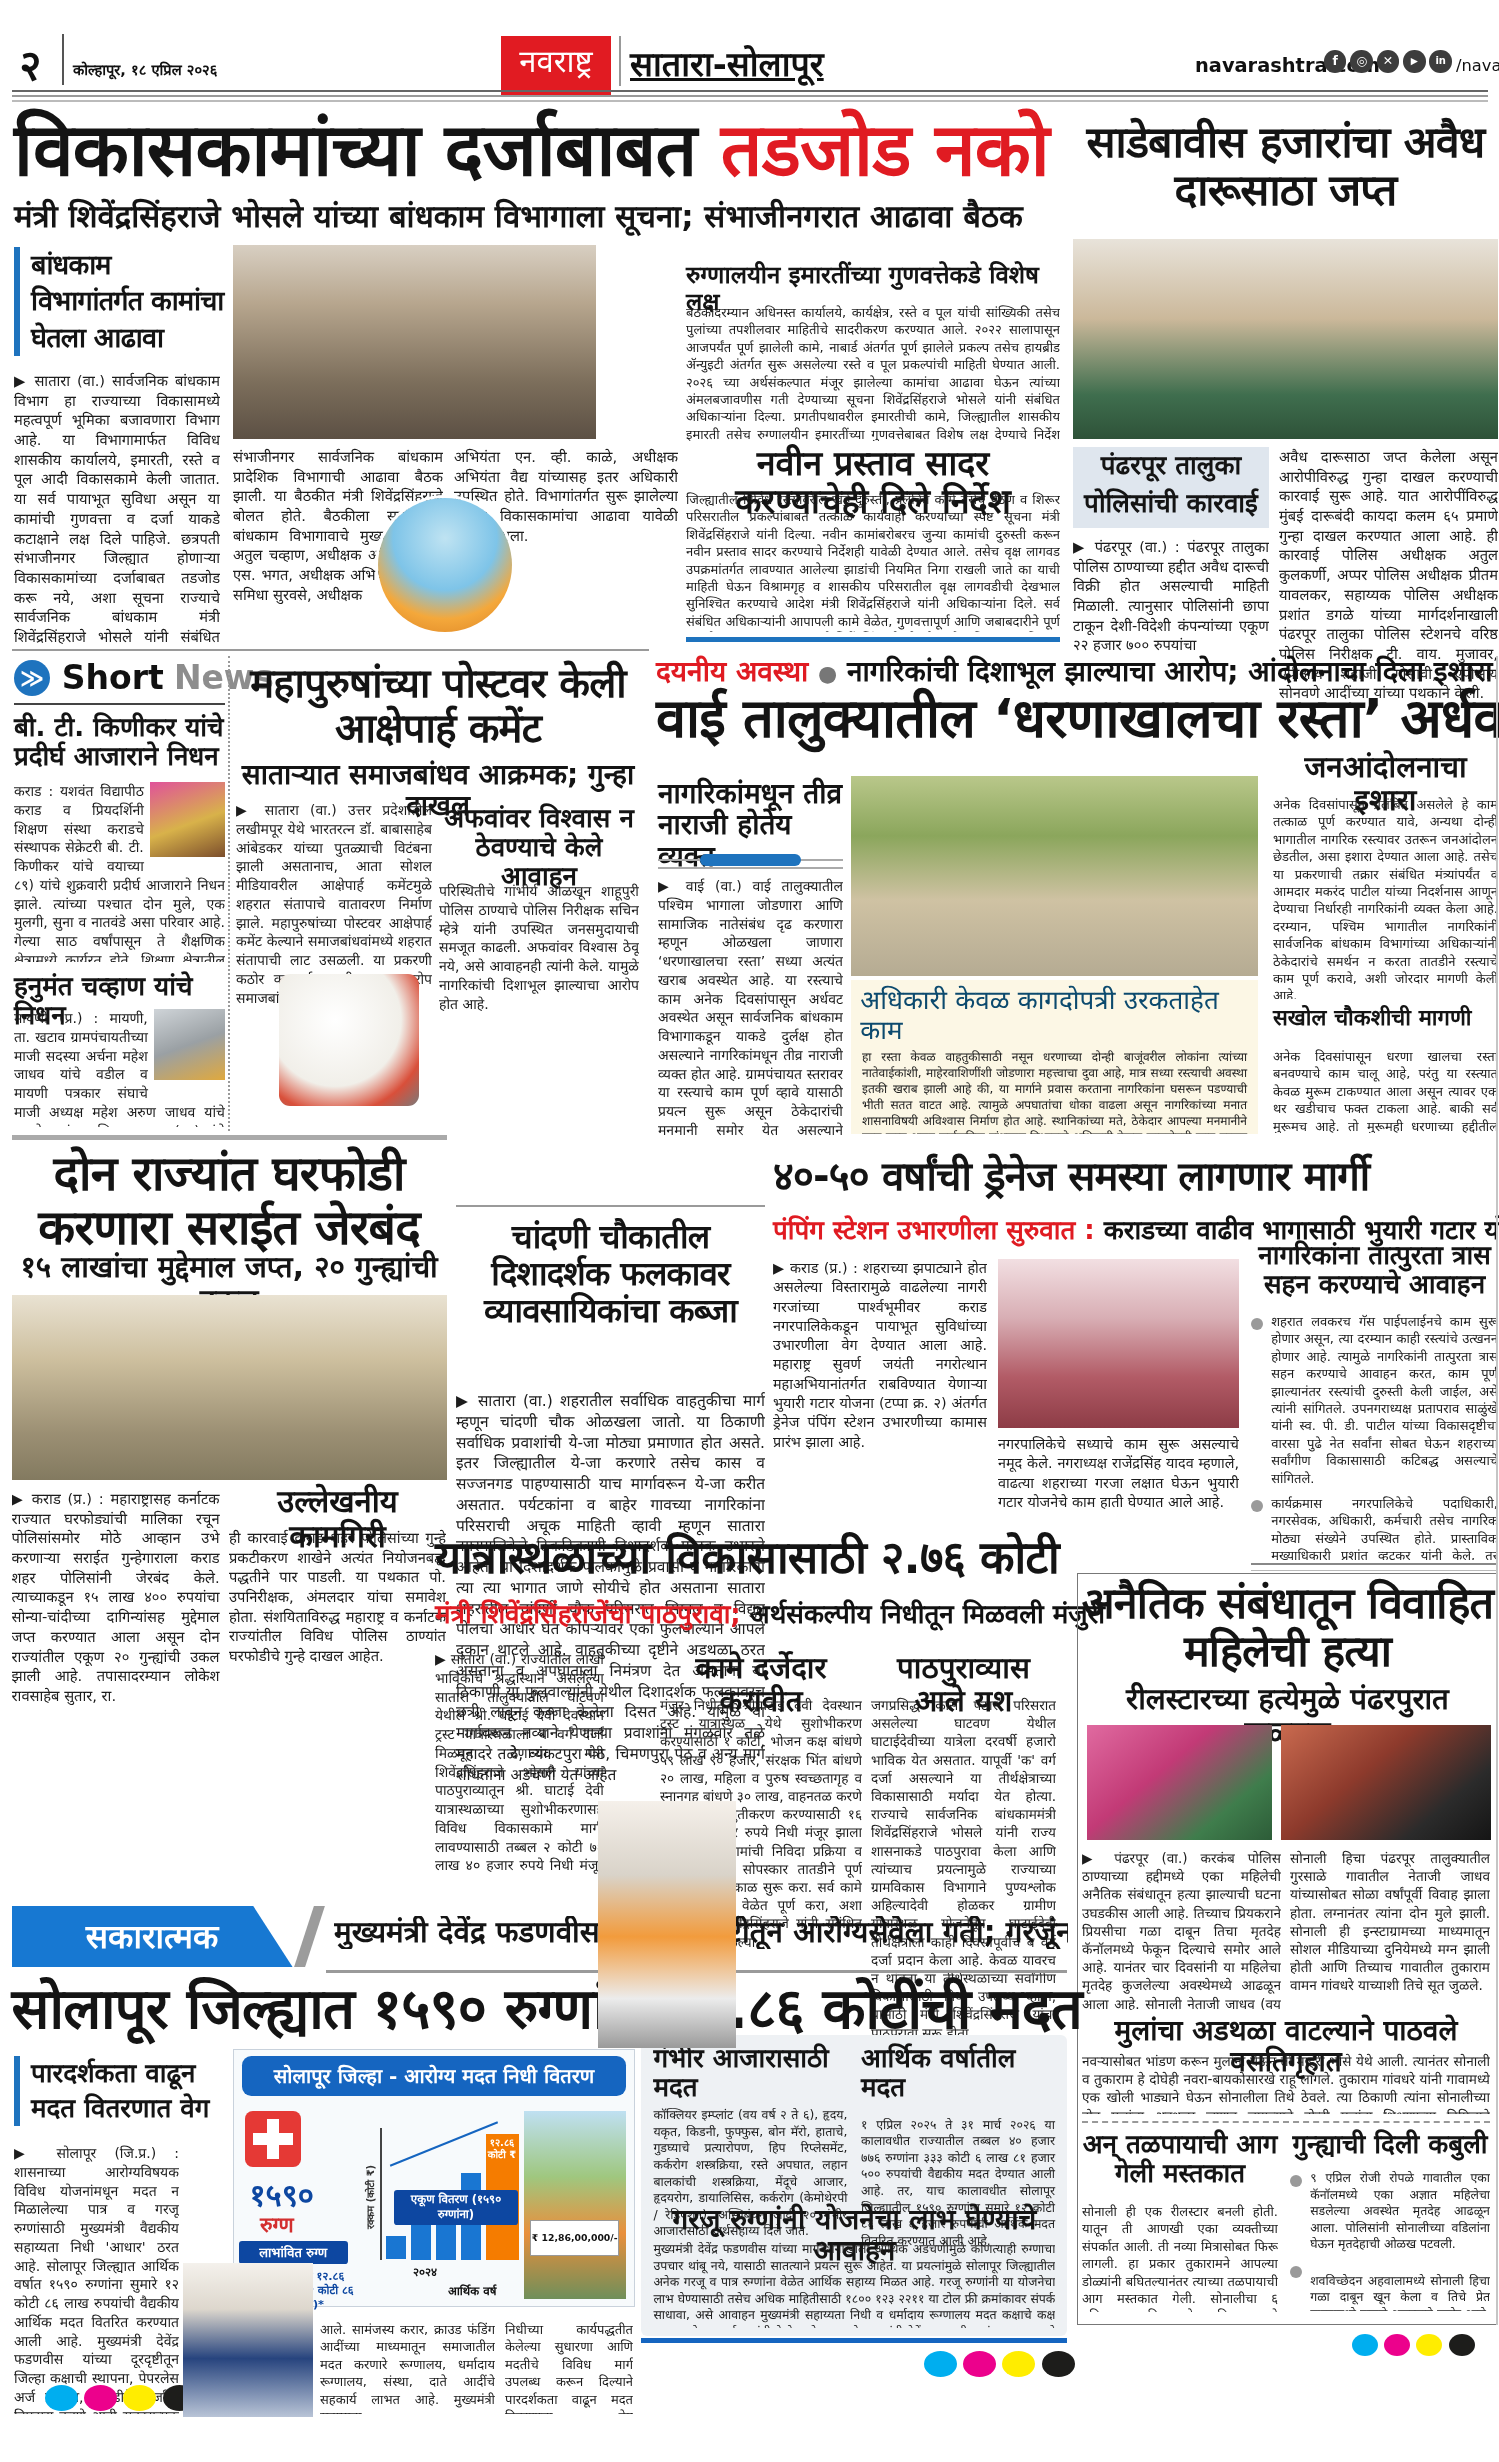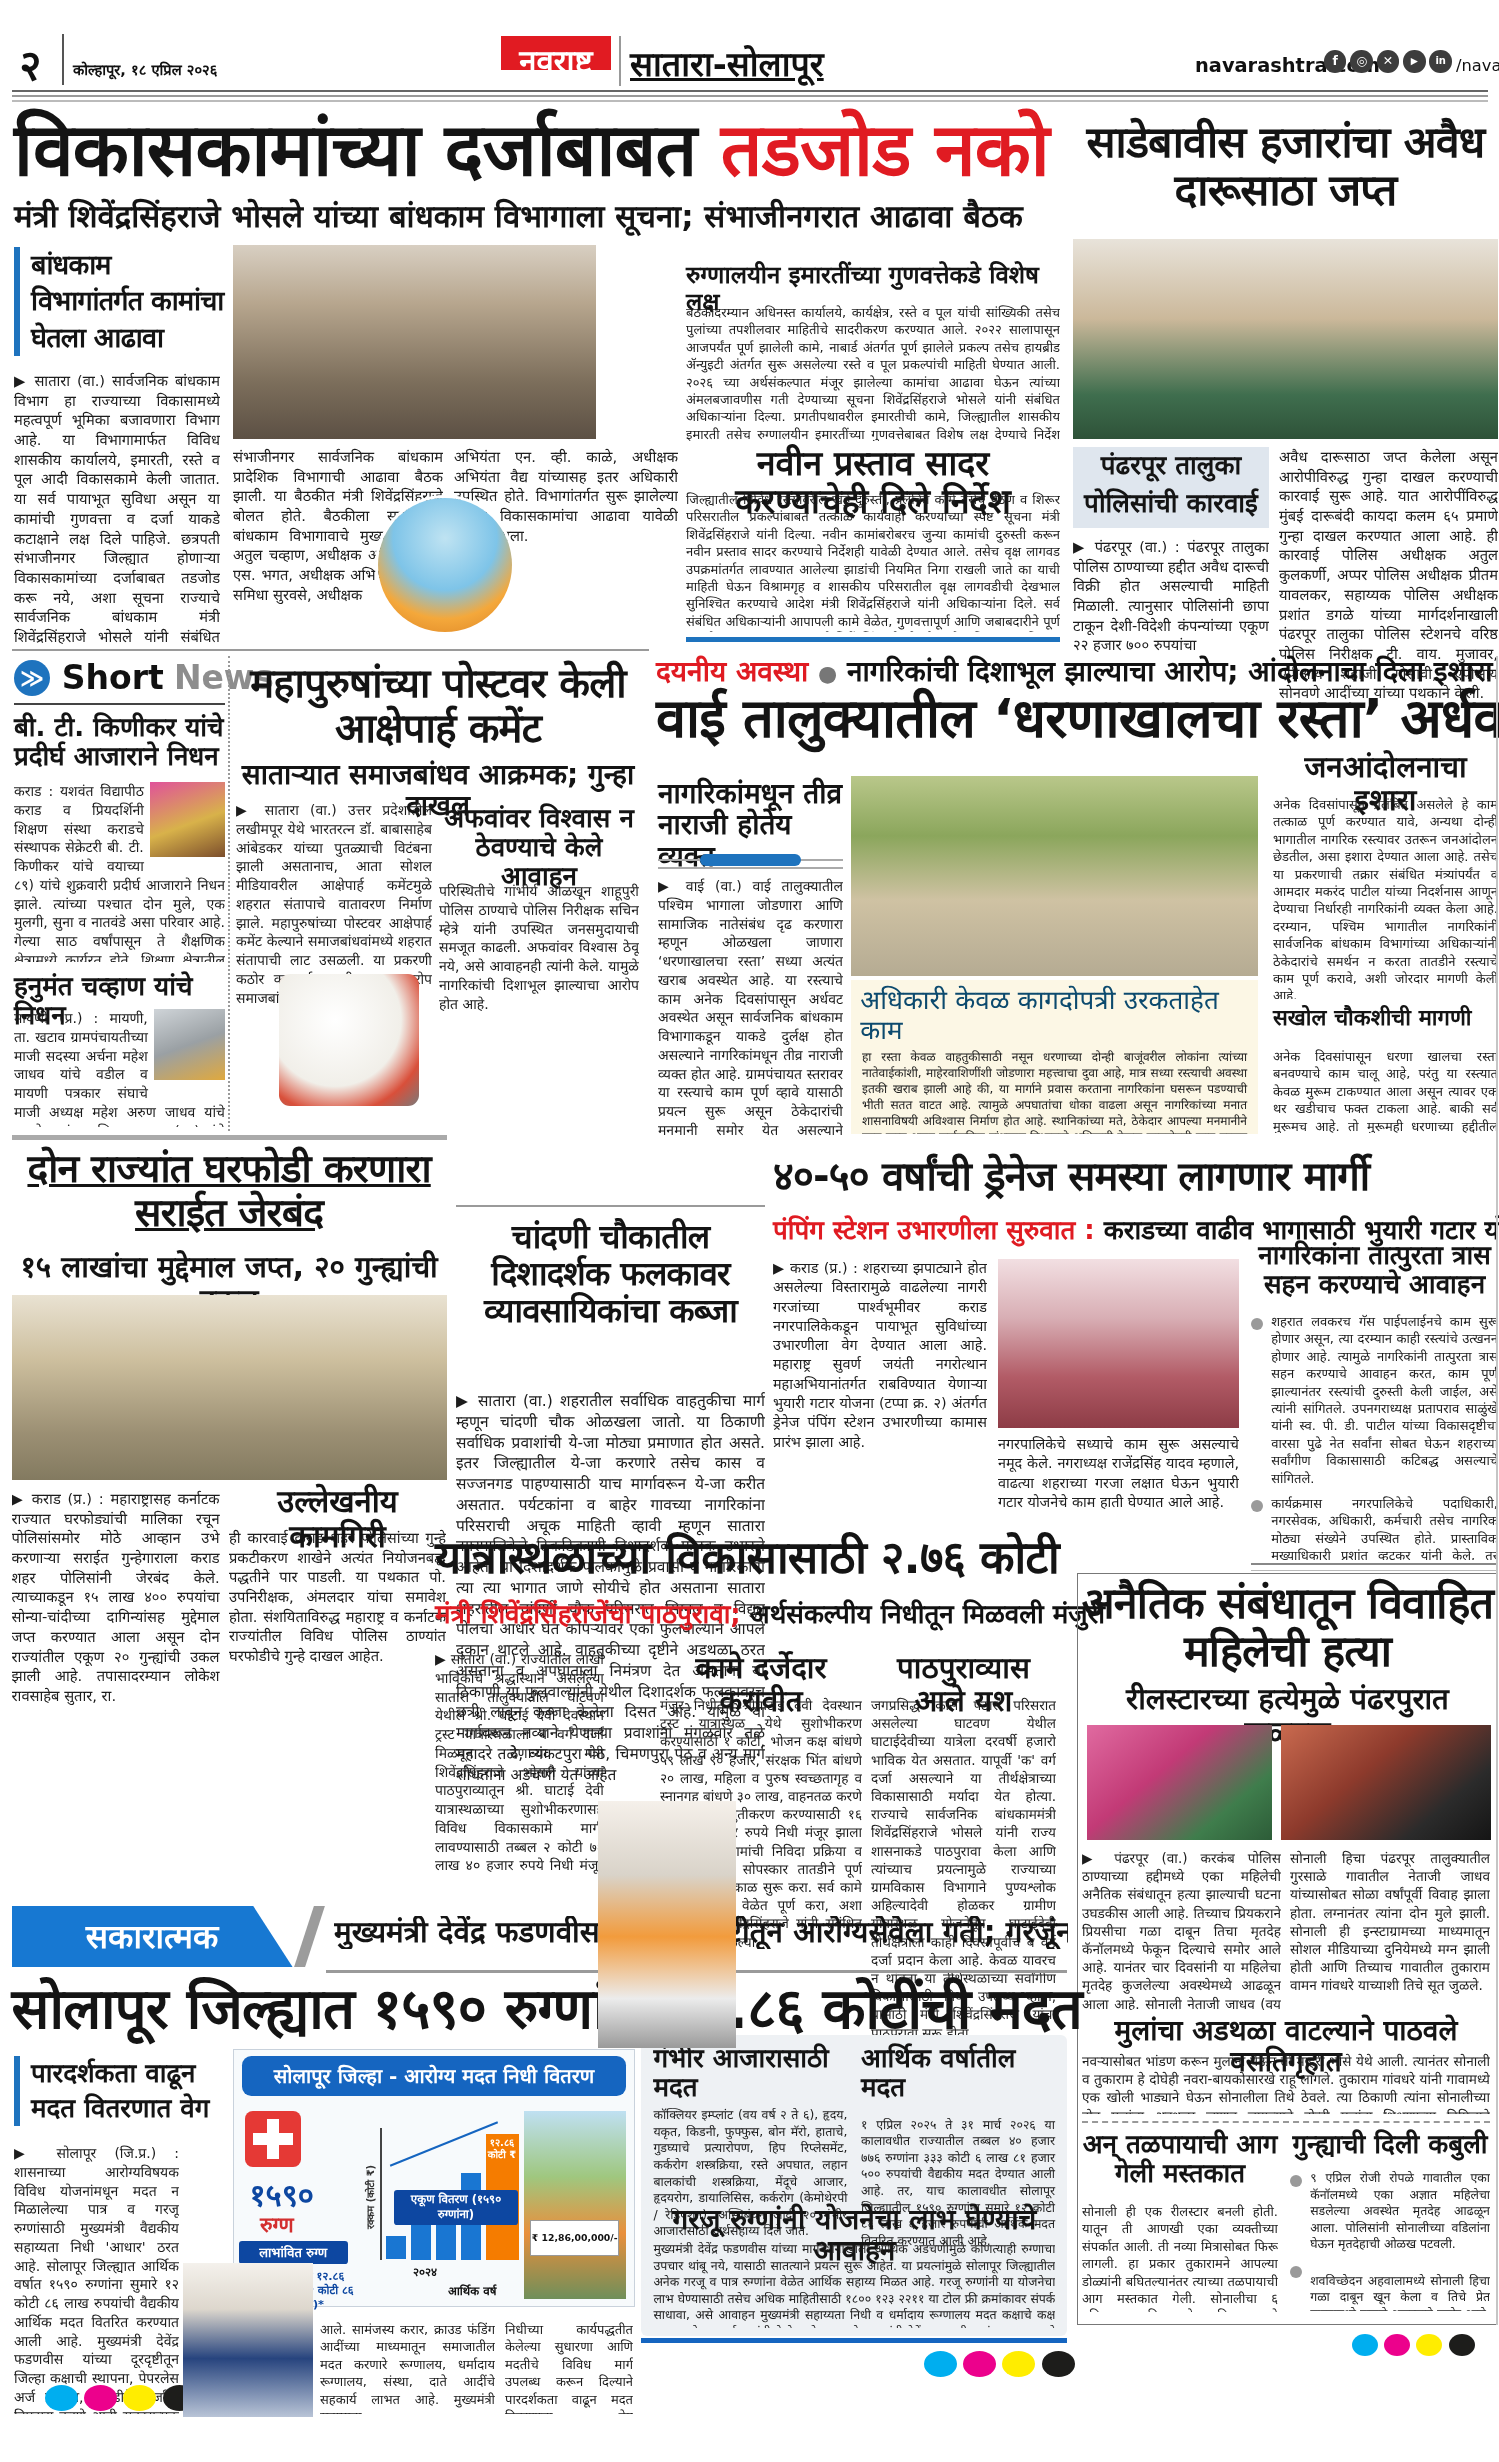--- a/index.html
+++ b/index.html
@@ -28,21 +28,21 @@
 
 
 
 
 <div id="page">
 
   <div class="abs" style="left:19.4px;top:35px;font-size:42px;font-weight:700;font-family:'DejaVu Serif','Liberation Serif',serif;">२</div>
   <div class="abs" style="left:62px;top:34px;width:1.6px;height:51px;background:#555;"></div>
   <div class="abs" style="left:73px;top:59px;font-size:14.7px;font-weight:700;">कोल्हापूर, १८ एप्रिल २०२६</div>
 
-  <div class="abs" style="left:501px;top:36px;width:110px;height:34px;background:#e11b22;color:#fff;text-align:center;line-height:50px;font-size:31px;font-weight:700;">नवराष्ट्र</div>
+  <div class="abs" style="left:501px;top:36px;width:110px;height:60px;background:#e11b22;color:#fff;text-align:center;line-height:50px;font-size:31px;font-weight:400;">नवराष्ट्र</div>
   <div class="abs" style="left:619px;top:36px;width:1.6px;height:50px;background:#999;"></div>
   <div class="abs" style="left:630px;top:40px;font-size:34px;font-weight:700;text-decoration:underline;">सातारा-सोलापूर</div>
 
   <div class="abs" style="left:1195px;top:54px;font-size:19.4px;font-weight:700;">navarashtra.com</div>
   <div class="abs" style="left:1320px;top:50px;">
     <span class="sicon">f</span><span class="sicon">◎</span><span class="sicon">✕</span><span class="sicon" style="font-size:9.3px;">▶</span><span class="sicon" style="font-size:10px;">in</span>
   </div>
   <div class="abs" style="left:1456px;top:56px;font-size:16.3px;">/navarashtra</div>
 
   <div class="abs rule" style="left:11.6px;top:90px;width:1476px;height:2.3px;background:#666;"></div>
@@ -124,21 +124,21 @@
     <div class="boxhead" style="font-size:26px;margin:6.2px 9.3px 3.1px 9.3px;">अधिकारी केवळ कागदोपत्री उरकताहेत काम</div>
     <div class="body" style="font-size:12px;margin:0 11px;">हा रस्ता केवळ वाहतुकीसाठी नसून धरणाच्या दोन्ही बाजूंवरील लोकांना त्यांच्या नातेवाईकांशी, माहेरवाशिणींशी जोडणारा महत्त्वाचा दुवा आहे, मात्र सध्या रस्त्याची अवस्था इतकी खराब झाली आहे की, या मार्गाने प्रवास करताना नागरिकांना घसरून पडण्याची भीती सतत वाटत आहे. त्यामुळे अपघातांचा धोका वाढला असून नागरिकांच्या मनात शासनाविषयी अविश्वास निर्माण होत आहे. स्थानिकांच्या मते, ठेकेदार आपल्या मनमानीने काम करत असून सार्वजनिक बांधकाम विभागाचे अधिकारी केवळ कागदोपत्री काम उरकत असल्याचे चित्र दिसत आहे. विभागीय अधिकाऱ्यांकडून कोणतीही ठोस कारवाई होत नसल्याने ठेकेदारांना मोकळीक मिळत असल्याचा आरोपही करण्यात येत आहे.</div>
   </div>
 
   <div class="abs hl ctr" style="left:1273px;top:751px;width:225px;font-size:29.5px;letter-spacing:0;">जनआंदोलनाचा इशारा</div>
   <div class="abs body clip" style="left:1273px;top:796px;width:225px;height:203px;font-size:13px;">अनेक दिवसांपासून प्रलंबित असलेले हे काम तत्काळ पूर्ण करण्यात यावे, अन्यथा दोन्ही भागातील नागरिक रस्त्यावर उतरून जनआंदोलन छेडतील, असा इशारा देण्यात आला आहे. तसेच या प्रकरणाची तक्रार संबंधित मंत्र्यांपर्यंत व आमदार मकरंद पाटील यांच्या निदर्शनास आणून देण्याचा निर्धारही नागरिकांनी व्यक्त केला आहे. दरम्यान, पश्चिम भागातील नागरिकांनी सार्वजनिक बांधकाम विभागांच्या अधिकाऱ्यांनी ठेकेदारांचे समर्थन न करता तातडीने रस्त्याचे काम पूर्ण करावे, अशी जोरदार मागणी केली आहे.</div>
   <div class="abs hl" style="left:1273px;top:1006px;width:225px;font-size:22px;letter-spacing:0;">सखोल चौकशीची मागणी</div>
   <div class="abs body clip" style="left:1273px;top:1048px;width:225px;height:85px;font-size:13px;">अनेक दिवसांपासून धरणा खालचा रस्ता बनवण्याचे काम चालू आहे, परंतु या रस्त्यात केवळ मुरूम टाकण्यात आला असून त्यावर एक थर खडीचाच फक्त टाकला आहे. बाकी सर्व मुरूमच आहे. तो मुरूमही धरणाच्या हद्दीतील डोंगर माथ्यातून उकरून आणला आहे. याची रॉयल्टी भरली का नाही याचीसुद्धा महसूल विभाग व सार्वजनिक बांधकाम विभाग यांना माहिती नसेल. या रस्त्याची सखोल चौकशी व्हावी, अशी मागणी नागरिकांतून होत आहे</div>
 
   <div class="abs rule" style="left:11.6px;top:1135px;width:435px;height:5.4px;background:#aaa;"></div>
-  <div class="abs hl ctr" style="left:11.6px;top:1147px;width:435px;font-size:39px;text-decoration:underline;">दोन राज्यांत घरफोडी करणारा सराईत जेरबंद</div>
+  <div class="abs hl ctr" style="left:11.6px;top:1147px;width:435px;font-size:48px;">दोन राज्यांत घरफोडी करणारा सराईत जेरबंद</div>
   <div class="abs hl ctr" style="left:11.6px;top:1251px;width:435px;font-size:29.5px;letter-spacing:0;">१५ लाखांचा मुद्देमाल जप्त, २० गुन्ह्यांची उकल</div>
   <div class="abs photo" style="left:11.6px;top:1295px;width:435px;height:185px;background:linear-gradient(180deg,#e9e2d2 0%,#cdbf9e 35%,#9b8f73 75%,#837a60 100%);"></div>
   <div class="abs body clip" style="left:11.6px;top:1489px;width:208px;height:388px;">▶ कराड (प्र.) : महाराष्ट्रासह कर्नाटक राज्यात घरफोड्यांची मालिका रचून पोलिसांसमोर मोठे आव्हान उभे करणाऱ्या सराईत गुन्हेगाराला कराड शहर पोलिसांनी जेरबंद केले. त्याच्याकडून १५ लाख ४०० रुपयांचा सोन्या-चांदीच्या दागिन्यांसह मुद्देमाल जप्त करण्यात आला असून दोन राज्यांतील एकूण २० गुन्ह्यांची उकल झाली आहे. तपासादरम्यान लोकेश रावसाहेब सुतार, रा.</div>
   <div class="abs body clip" style="left:229px;top:1528px;width:217px;height:349px;">ही कारवाई कराड शहर पोलिसांच्या गुन्हे प्रकटीकरण शाखेने अत्यंत नियोजनबद्ध पद्धतीने पार पाडली. या पथकात पो. उपनिरीक्षक, अंमलदार यांचा समावेश होता. संशयिताविरुद्ध महाराष्ट्र व कर्नाटक राज्यांतील विविध पोलिस ठाण्यांत घरफोडीचे गुन्हे दाखल आहेत.</div>
   <div class="abs hl ctr" style="left:229px;top:1484px;width:217px;font-size:31px;letter-spacing:0;">उल्लेखनीय कामगिरी</div>
 
   <div class="abs rule" style="left:456px;top:1205px;width:309px;height:2.3px;"></div>
   <div class="abs hl ctr" style="left:456px;top:1219px;width:309px;font-size:33px;">चांदणी चौकातील दिशादर्शक फलकावर व्यावसायिकांचा कब्जा</div>
   <div class="abs body clip" style="left:456px;top:1391px;width:309px;height:494px;font-size:15.5px;">▶ सातारा (वा.) शहरातील सर्वाधिक वाहतुकीचा मार्ग म्हणून चांदणी चौक ओळखला जातो. या ठिकाणी सर्वाधिक प्रवाशांची ये-जा मोठ्या प्रमाणात होत असते. इतर जिल्ह्यातील ये-जा करणारे तसेच कास व सज्जनगड पाहण्यासाठी याच मार्गावरून ये-जा करीत असतात. पर्यटकांना व बाहेर गावच्या नागरिकांना परिसराची अचूक माहिती व्हावी म्हणून सातारा नगरपालिकेने ठिकठिकाणी दिशादर्शक फलक उभारले आहेत. या दिशादर्शक फलकांमुळे प्रवासी व नागरिकांना त्या त्या भागात जाणे सोयीचे होत असताना सातारा शहरातील चांदणी चौक परिसरात सिग्नल व विद्युत पोलचा आधार घेत कोपऱ्यावर एका फुलवाल्याने आपले दुकान थाटले आहे. वाहतुकीच्या दृष्टीने अडथळा ठरत असताना व अपघाताला निमंत्रण देत असताना या ठिकाणी या फुलवाल्यांनी येथील दिशादर्शक फलकावरच छत्री लावून कब्जा केलेला दिसत आहे. यामुळे या मार्गावरून नव्याने येणाऱ्या प्रवाशांना मंगळवार तळे महादरे तळे, व्यंकटपुरा पेठ, चिमणपुरा पेठ व अन्य मार्ग शोधताना अडचणी येत आहेत</div>
 

